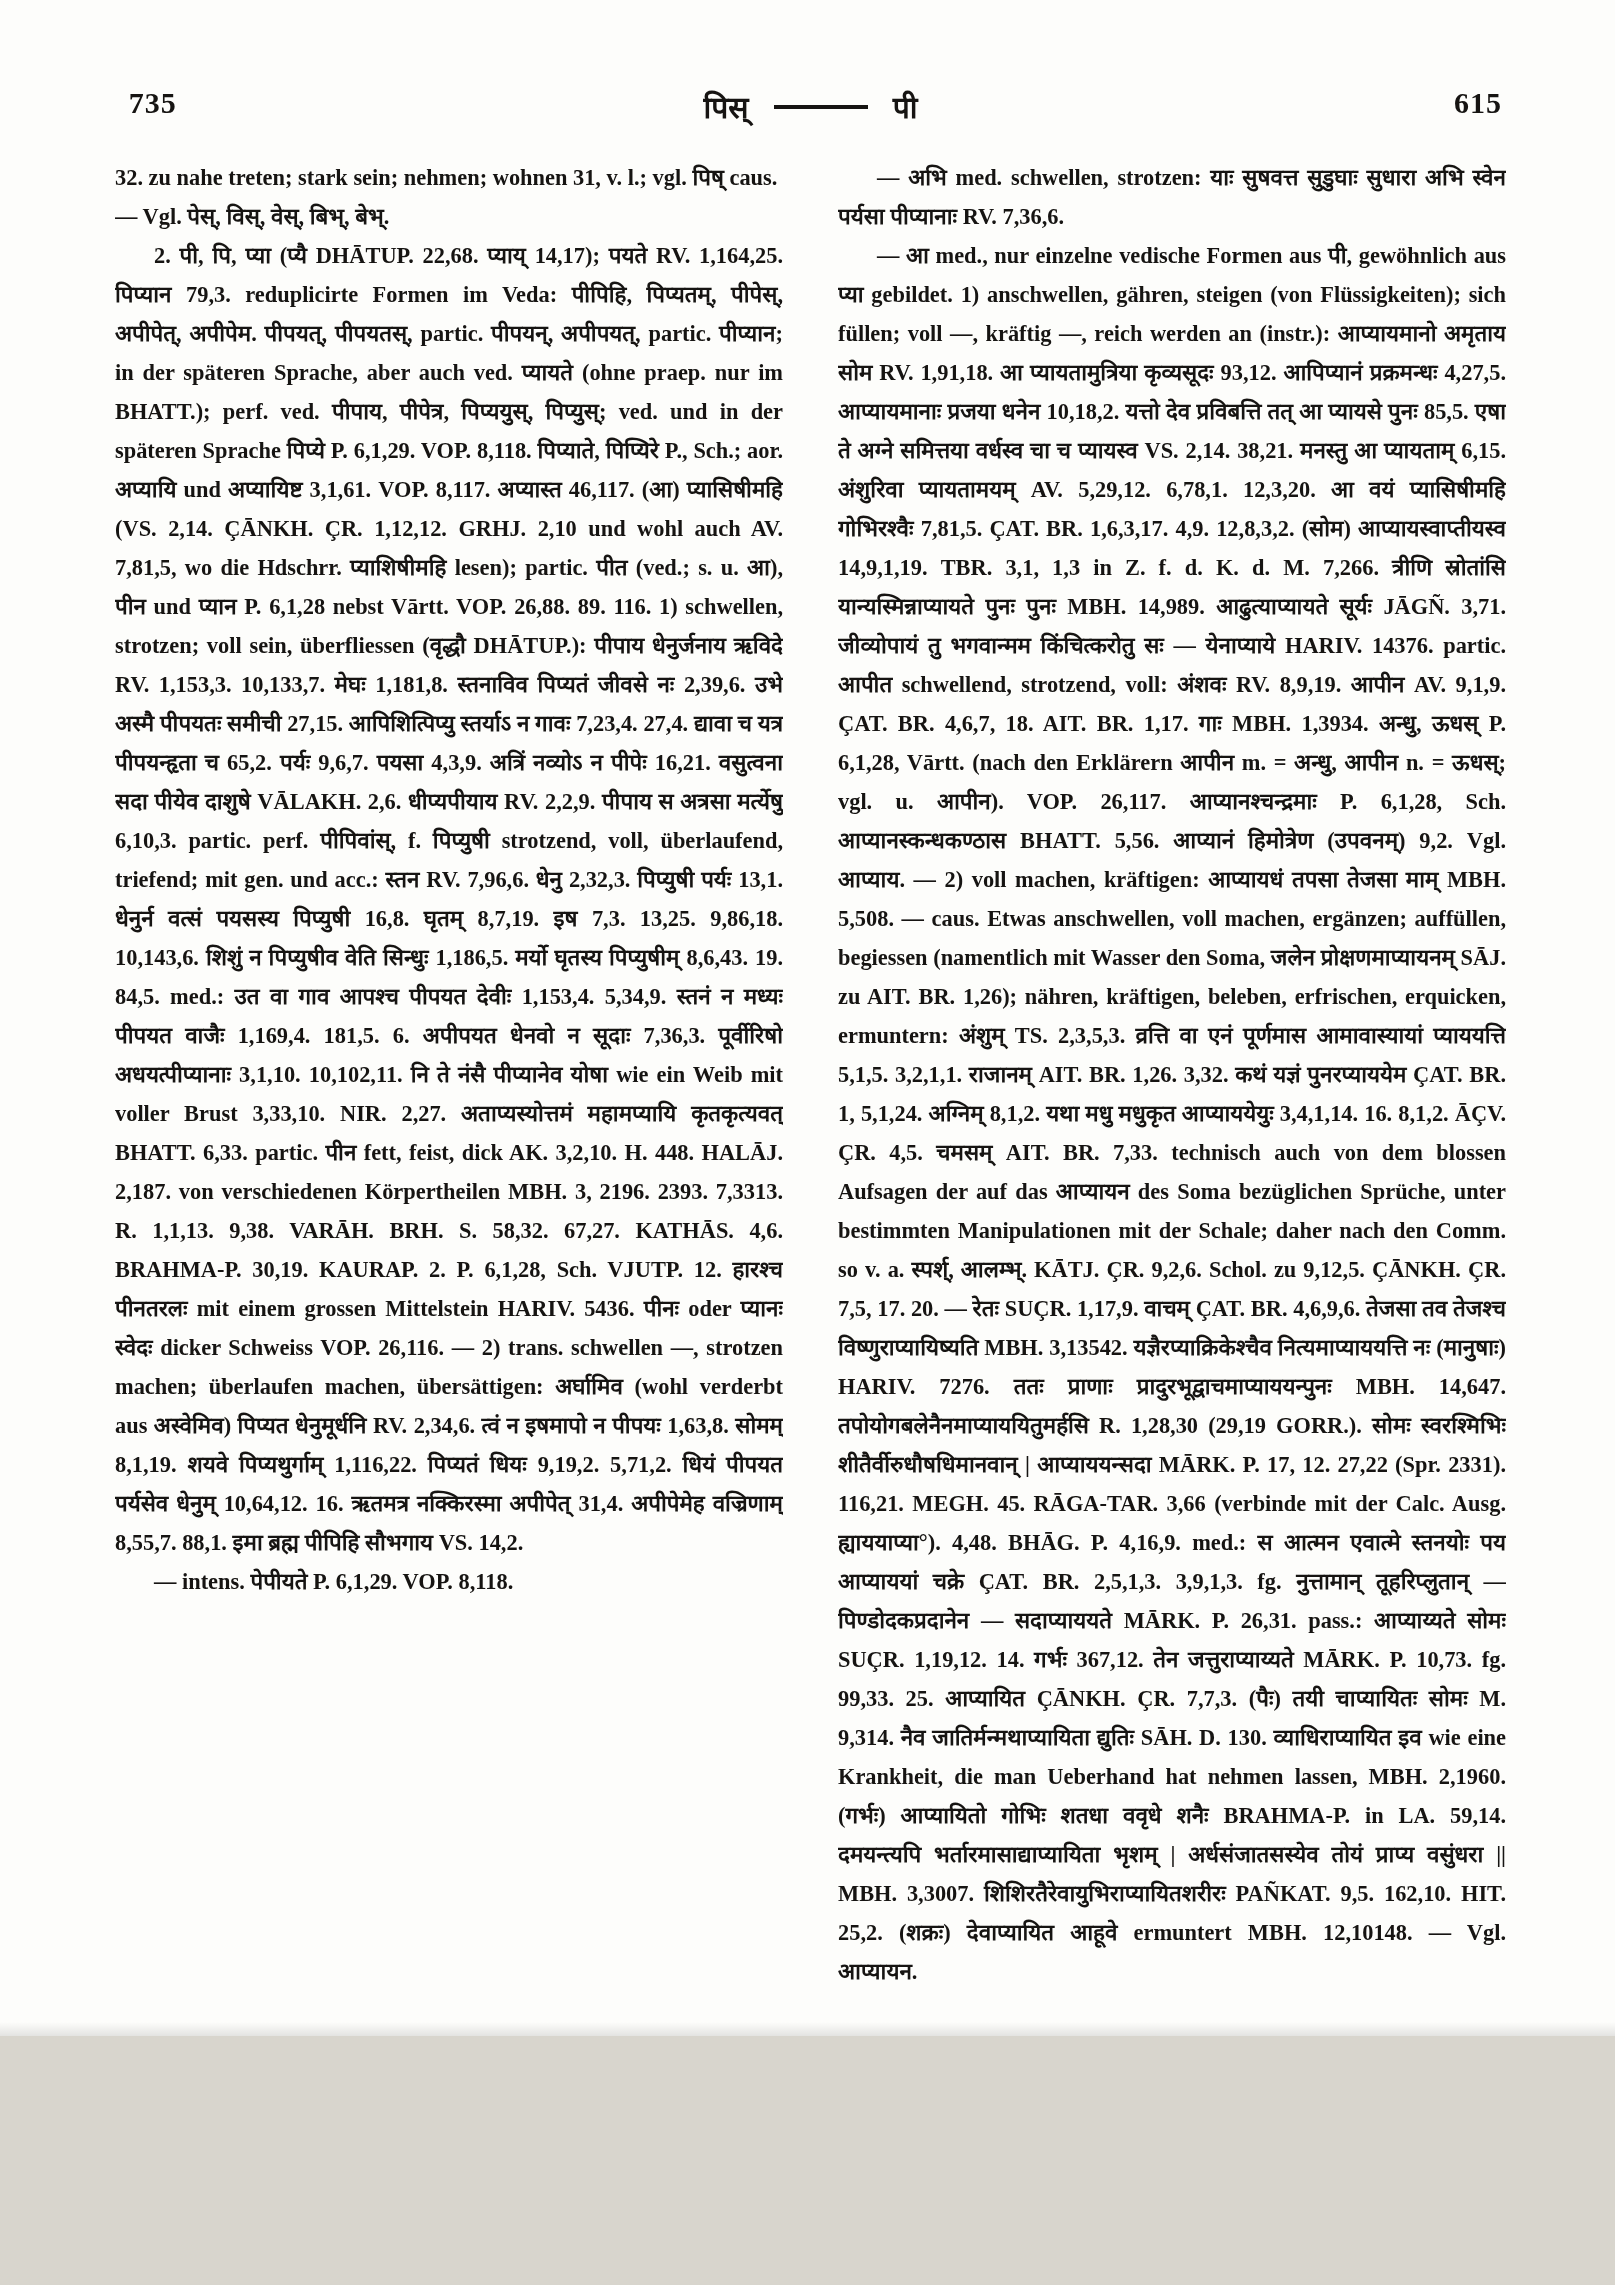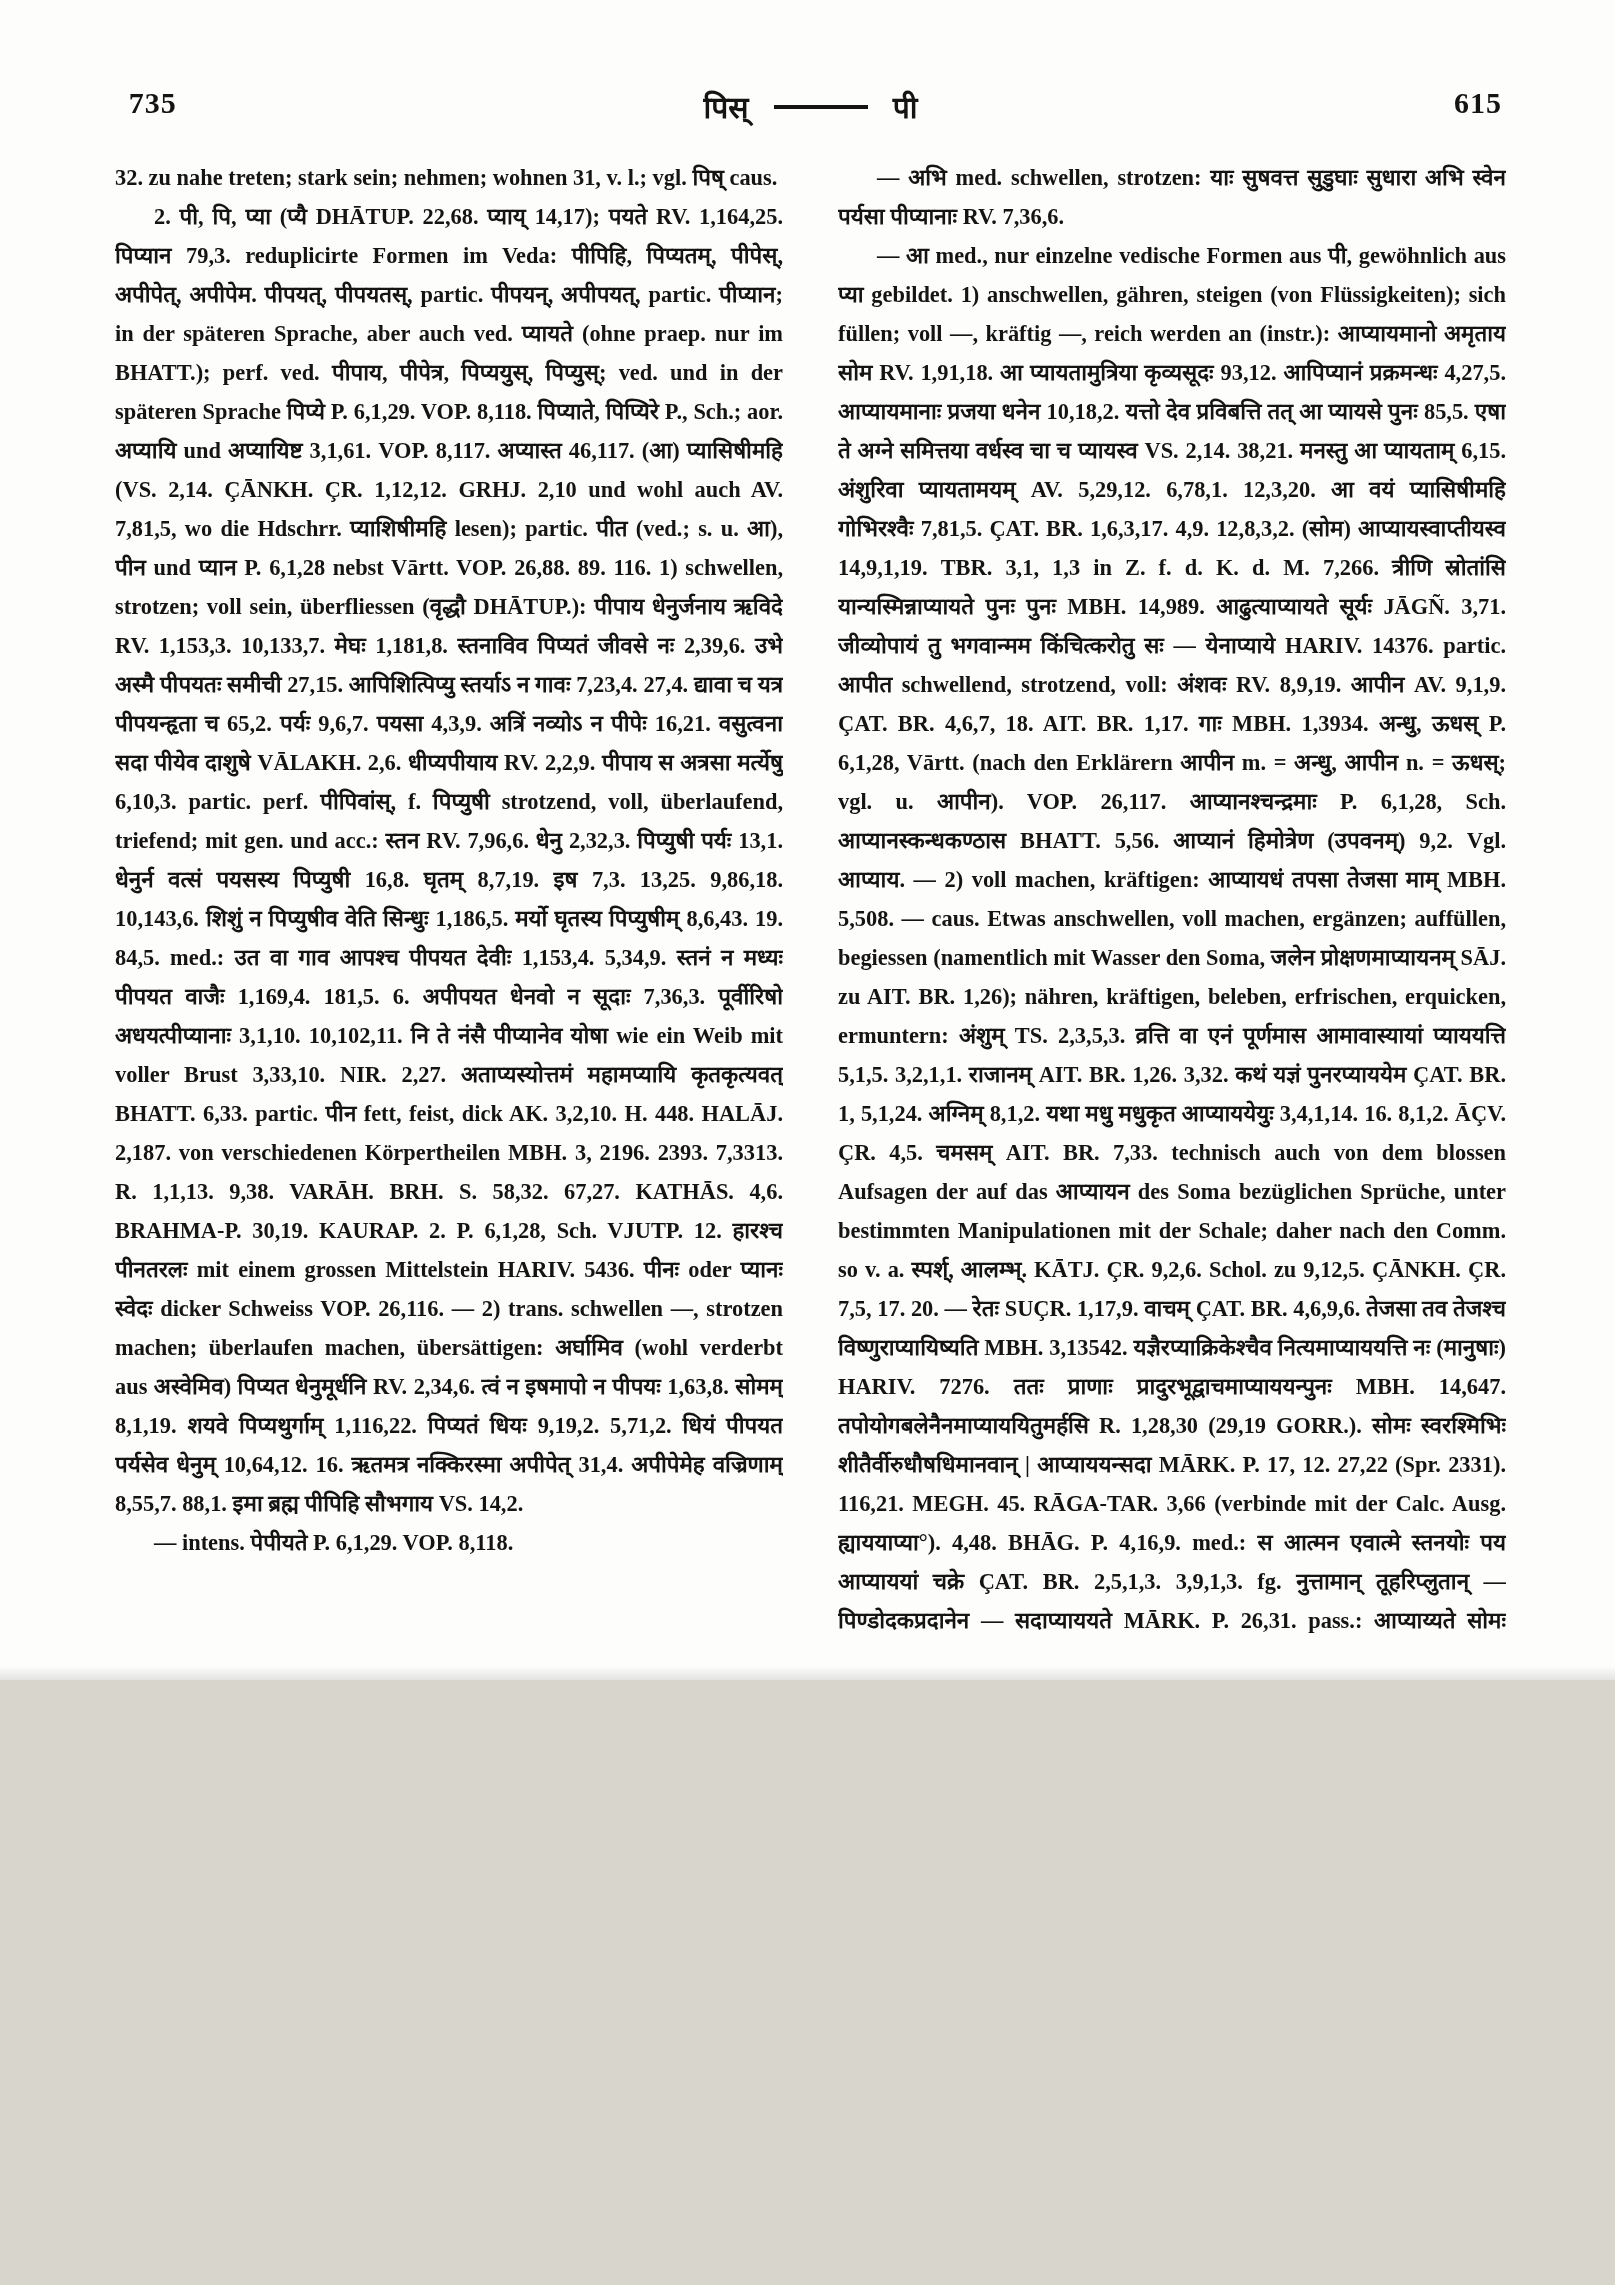--- a/index.html
+++ b/index.html
@@ -1,19 +1,19 @@
 <!DOCTYPE html>
 <html><head>
 <meta charset="utf-8">
 <style>
   html, body { margin: 0; padding: 0; background: #d8d5cd; }
   .page {
     position: relative;
     width: 1615px;
-    height: 1680px;
+    height: 2036px;
     margin: 0 auto;
     background: #fdfdfb;
     overflow: hidden;
     font-family: "Liberation Serif", "DejaVu Serif", serif;
     color: #161412;
   }
   .page-header {
     position: absolute;
     top: 86px;
     left: 115px;
@@ -86,20 +86,21 @@
   <header class="page-header">
     <span class="page-num left">735</span>
     <span class="running-head"><span class="word">पिस्</span><span class="rule"></span><span class="word">पी</span></span>
     <span class="page-num right">615</span>
   </header>
 
   <div class="columns">
 
     <div class="column">
       <p>32. zu nahe treten; stark sein; nehmen; wohnen 31, v. l.; vgl. पिष् caus.</p>
+      <p>— Vgl. पेस्, विस्, वेस्, बिभ्, बेभ्.</p>
       <p class="indent">2. पी, पि, प्या (प्यै DHĀTUP. 22,68. प्याय् 14,17); पयते RV. 1,164,25. पिप्यान 79,3. reduplicirte Formen im Veda: पीपिहि, पिप्यतम्, पीपेस्, अपीपेत्, अपीपेम. पीपयत्, पीपयतस्, partic. पीपयन्, अपीपयत्, partic. पीप्यान; in der späteren Sprache, aber auch ved. प्यायते (ohne praep. nur im BHATT.); perf. ved. पीपाय, पीपेत्र, पिप्ययुस्, पिप्युस्; ved. und in der späteren Sprache पिप्ये P. 6,1,29. VOP. 8,118. पिप्याते, पिप्यिरे P., Sch.; aor. अप्यायि und अप्यायिष्ट 3,1,61. VOP. 8,117. अप्यास्त 46,117. (आ) प्यासिषीमहि (VS. 2,14. ÇĀNKH. ÇR. 1,12,12. GRHJ. 2,10 und wohl auch AV. 7,81,5, wo die Hdschrr. प्याशिषीमहि lesen); partic. पीत (ved.; s. u. आ), पीन und प्यान P. 6,1,28 nebst Vārtt. VOP. 26,88. 89. 116. 1) schwellen, strotzen; voll sein, überfliessen (वृद्धौ DHĀTUP.): पीपाय धेनुर्जनाय ऋविदे RV. 1,153,3. 10,133,7. मेघः 1,181,8. स्तनाविव पिप्यतं जीवसे नः 2,39,6. उभे अस्मै पीपयतः समीची 27,15. आपिशित्पिप्यु स्तर्याऽ न गावः 7,23,4. 27,4. द्यावा च यत्र पीपयन्हृता च 65,2. पर्यः 9,6,7. पयसा 4,3,9. अत्रिं नव्योऽ न पीपेः 16,21. वसुत्वना सदा पीयेव दाशुषे VĀLAKH. 2,6. धीप्यपीयाय RV. 2,2,9. पीपाय स अत्रसा मर्त्येषु 6,10,3. partic. perf. पीपिवांस्, f. पिप्युषी strotzend, voll, überlaufend, triefend; mit gen. und acc.: स्तन RV. 7,96,6. धेनु 2,32,3. पिप्युषी पर्यः 13,1. धेनुर्न वत्सं पयसस्य पिप्युषी 16,8. घृतम् 8,7,19. इष 7,3. 13,25. 9,86,18. 10,143,6. शिशुं न पिप्युषीव वेति सिन्धुः 1,186,5. मर्यो घृतस्य पिप्युषीम् 8,6,43. 19. 84,5. med.: उत वा गाव आपश्च पीपयत देवीः 1,153,4. 5,34,9. स्तनं न मध्यः पीपयत वाजैः 1,169,4. 181,5. 6. अपीपयत धेनवो न सूदाः 7,36,3. पूर्वीरिषो अधयत्पीप्यानाः 3,1,10. 10,102,11. नि ते नंसै पीप्यानेव योषा wie ein Weib mit voller Brust 3,33,10. NIR. 2,27. अताप्यस्योत्तमं महामप्यायि कृतकृत्यवत् BHATT. 6,33. partic. पीन fett, feist, dick AK. 3,2,10. H. 448. HALĀJ. 2,187. von verschiedenen Körpertheilen MBH. 3, 2196. 2393. 7,3313. R. 1,1,13. 9,38. VARĀH. BRH. S. 58,32. 67,27. KATHĀS. 4,6. BRAHMA-P. 30,19. KAURAP. 2. P. 6,1,28, Sch. VJUTP. 12. हारश्च पीनतरलः mit einem grossen Mittelstein HARIV. 5436. पीनः oder प्यानः स्वेदः dicker Schweiss VOP. 26,116. — 2) trans. schwellen —, strotzen machen; überlaufen machen, übersättigen: अर्घामिव (wohl verderbt aus अस्वेमिव) पिप्यत धेनुमूर्धनि RV. 2,34,6. त्वं न इषमापो न पीपयः 1,63,8. सोमम् 8,1,19. शयवे पिप्यथुर्गाम् 1,116,22. पिप्यतं धियः 9,19,2. 5,71,2. धियं पीपयत पर्यसेव धेनुम् 10,64,12. 16. ऋतमत्र नक्किरस्मा अपीपेत् 31,4. अपीपेमेह वज्रिणाम् 8,55,7. 88,1. इमा ब्रह्म पीपिहि सौभगाय VS. 14,2.</p>
       <p class="indent">— intens. पेपीयते P. 6,1,29. VOP. 8,118.</p>
     </div>
 
     <div class="column">
       <p class="indent">— अभि med. schwellen, strotzen: याः सुषवत्त सुडुघाः सुधारा अभि स्वेन पर्यसा पीप्यानाः RV. 7,36,6.</p>
       <p class="indent">— आ med., nur einzelne vedische Formen aus पी, gewöhnlich aus प्या gebildet. 1) anschwellen, gähren, steigen (von Flüssigkeiten); sich füllen; voll —, kräftig —, reich werden an (instr.): आप्यायमानो अमृताय सोम RV. 1,91,18. आ प्यायतामुत्रिया कृव्यसूदः 93,12. आपिप्यानं प्रक्रमन्धः 4,27,5. आप्यायमानाः प्रजया धनेन 10,18,2. यत्तो देव प्रविबत्ति तत् आ प्यायसे पुनः 85,5. एषा ते अग्ने समित्तया वर्धस्व चा च प्यायस्व VS. 2,14. 38,21. मनस्तु आ प्यायताम् 6,15. अंशुरिवा प्यायतामयम् AV. 5,29,12. 6,78,1. 12,3,20. आ वयं प्यासिषीमहि गोभिरश्वैः 7,81,5. ÇAT. BR. 1,6,3,17. 4,9. 12,8,3,2. (सोम) आप्यायस्वाप्तीयस्व 14,9,1,19. TBR. 3,1, 1,3 in Z. f. d. K. d. M. 7,266. त्रीणि स्रोतांसि यान्यस्मिन्नाप्यायते पुनः पुनः MBH. 14,989. आढुत्याप्यायते सूर्यः JĀGÑ. 3,71. जीव्योपायं तु भगवान्मम किंचित्करोतु सः — येनाप्याये HARIV. 14376. partic. आपीत schwellend, strotzend, voll: अंशवः RV. 8,9,19. आपीन AV. 9,1,9. ÇAT. BR. 4,6,7, 18. AIT. BR. 1,17. गाः MBH. 1,3934. अन्धु, ऊधस् P. 6,1,28, Vārtt. (nach den Erklärern आपीन m. = अन्धु, आपीन n. = ऊधस्; vgl. u. आपीन). VOP. 26,117. आप्यानश्चन्द्रमाः P. 6,1,28, Sch. आप्यानस्कन्धकण्ठास BHATT. 5,56. आप्यानं हिमोत्रेण (उपवनम्) 9,2. Vgl. आप्याय. — 2) voll machen, kräftigen: आप्यायधं तपसा तेजसा माम् MBH. 5,508. — caus. Etwas anschwellen, voll machen, ergänzen; auffüllen, begiessen (namentlich mit Wasser den Soma, जलेन प्रोक्षणमाप्यायनम् SĀJ. zu AIT. BR. 1,26); nähren, kräftigen, beleben, erfrischen, erquicken, ermuntern: अंशुम् TS. 2,3,5,3. व्रत्ति वा एनं पूर्णमास आमावास्यायां प्याययत्ति 5,1,5. 3,2,1,1. राजानम् AIT. BR. 1,26. 3,32. कथं यज्ञं पुनरप्याययेम ÇAT. BR. 1, 5,1,24. अग्निम् 8,1,2. यथा मधु मधुकृत आप्याययेयुः 3,4,1,14. 16. 8,1,2. ĀÇV. ÇR. 4,5. चमसम् AIT. BR. 7,33. technisch auch von dem blossen Aufsagen der auf das आप्यायन des Soma bezüglichen Sprüche, unter bestimmten Manipulationen mit der Schale; daher nach den Comm. so v. a. स्पर्श्, आलम्भ्. KĀTJ. ÇR. 9,2,6. Schol. zu 9,12,5. ÇĀNKH. ÇR. 7,5, 17. 20. — रेतः SUÇR. 1,17,9. वाचम् ÇAT. BR. 4,6,9,6. तेजसा तव तेजश्च विष्णुराप्यायिष्यति MBH. 3,13542. यज्ञैरप्याक्रिकेश्चैव नित्यमाप्याययत्ति नः (मानुषाः) HARIV. 7276. ततः प्राणाः प्रादुरभूद्वाचमाप्याययन्पुनः MBH. 14,647. तपोयोगबलेनैनमाप्याययितुमर्हसि R. 1,28,30 (29,19 GORR.). सोमः स्वरश्मिभिः शीतैर्वीरुधौषधिमानवान् | आप्याययन्सदा MĀRK. P. 17, 12. 27,22 (Spr. 2331). 116,21. MEGH. 45. RĀGA-TAR. 3,66 (verbinde mit der Calc. Ausg. ह्याययाप्या°). 4,48. BHĀG. P. 4,16,9. med.: स आत्मन एवात्मे स्तनयोः पय आप्याययां चक्रे ÇAT. BR. 2,5,1,3. 3,9,1,3. fg. नुत्तामान् तूहरिप्लुतान् — पिण्डोदकप्रदानेन — सदाप्याययते MĀRK. P. 26,31. pass.: आप्याय्यते सोमः SUÇR. 1,19,12. 14. गर्भः 367,12. तेन जत्तुराप्याय्यते MĀRK. P. 10,73. fg. 99,33. 25. आप्यायित ÇĀNKH. ÇR. 7,7,3. (पैः) तयी चाप्यायितः सोमः M. 9,314. नैव जातिर्मन्मथाप्यायिता द्युतिः SĀH. D. 130. व्याधिराप्यायित इव wie eine Krankheit, die man Ueberhand hat nehmen lassen, MBH. 2,1960. (गर्भः) आप्यायितो गोभिः शतधा ववृधे शनैः BRAHMA-P. in LA. 59,14. दमयन्त्यपि भर्तारमासाद्याप्यायिता भृशम् | अर्धसंजातसस्येव तोयं प्राप्य वसुंधरा || MBH. 3,3007. शिशिरतैरेवायुभिराप्यायितशरीरः PAÑKAT. 9,5. 162,10. HIT. 25,2. (शक्रः) देवाप्यायित आहूवे ermuntert MBH. 12,10148. — Vgl. आप्यायन.</p>
     </div>
 
   </div>

